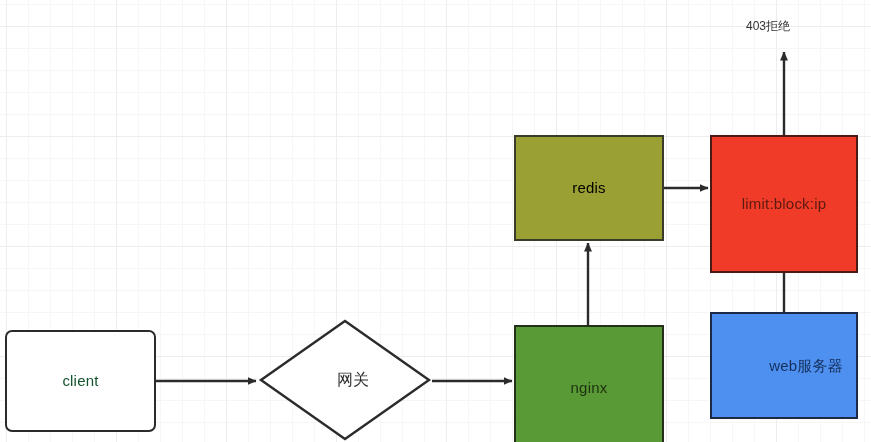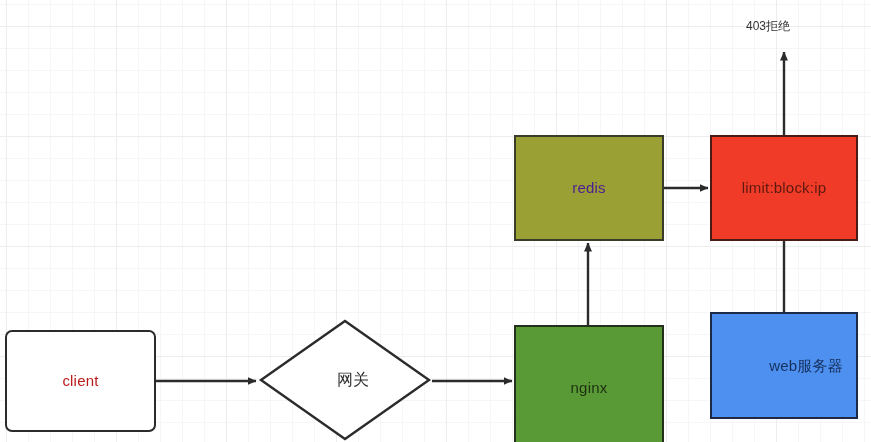--- a/index.html
+++ b/index.html
@@ -23,28 +23,28 @@
     font-family: "Liberation Sans", sans-serif;
   }
   .node {
     position: absolute;
     box-sizing: border-box;
     display: flex;
     align-items: center;
     justify-content: center;
     border: 2px solid #2b2b2b;
     font-size: 15px;
-    color: #b91c1c;
+    color: #14532d;
     letter-spacing: 0.2px;
     text-align: center;
     line-height: 1.2;
   }
   .node.rounded { border-radius: 7px; }
   .node.white { background: #ffffff; }
-  .node.olive { background: #9aa033; border-color: #3b3b2a; color: #4c1d95; }
+  .node.olive { background: #9aa033; border-color: #3b3b2a; color: #000000; }
   .node.red   { background: #ef3b28; border-color: #4a1b14; color: #5e1a10; }
   .node.green { background: #5a9a36; border-color: #24301c; color: #1d3110; }
   .node.blue  { background: #4d90f0; border-color: #1c2a47; color: #17315e; }
 
   .diamond-wrap {
     position: absolute;
   }
   .diamond-wrap svg { display: block; }
   .diamond-label {
     position: absolute;
@@ -107,21 +107,21 @@
     <svg width="174" height="124" viewBox="0 0 174 124">
       <polygon points="87,3 171,62 87,121 3,62" fill="#ffffff" stroke="#2b2b2b" stroke-width="2.4"></polygon>
     </svg>
     <div class="diamond-label">网关</div>
   </div>
 
   <div class="node olive" style="left:514px; top:135px; width:150px; height:106px;">
     <span>redis</span>
   </div>
 
-  <div class="node red" style="left:710px; top:135px; width:148px; height:106px;">
+  <div class="node red" style="left:710px; top:135px; width:148px; height:138px;">
     <span>limit:block:ip</span>
   </div>
 
   <div class="node green" style="left:514px; top:325px; width:150px; height:126px;">
     <span>nginx</span>
   </div>
 
   <div class="node blue" style="left:710px; top:312px; width:148px; height:107px;padding-left:44px;">
     <span>web服务器</span>
   </div>

